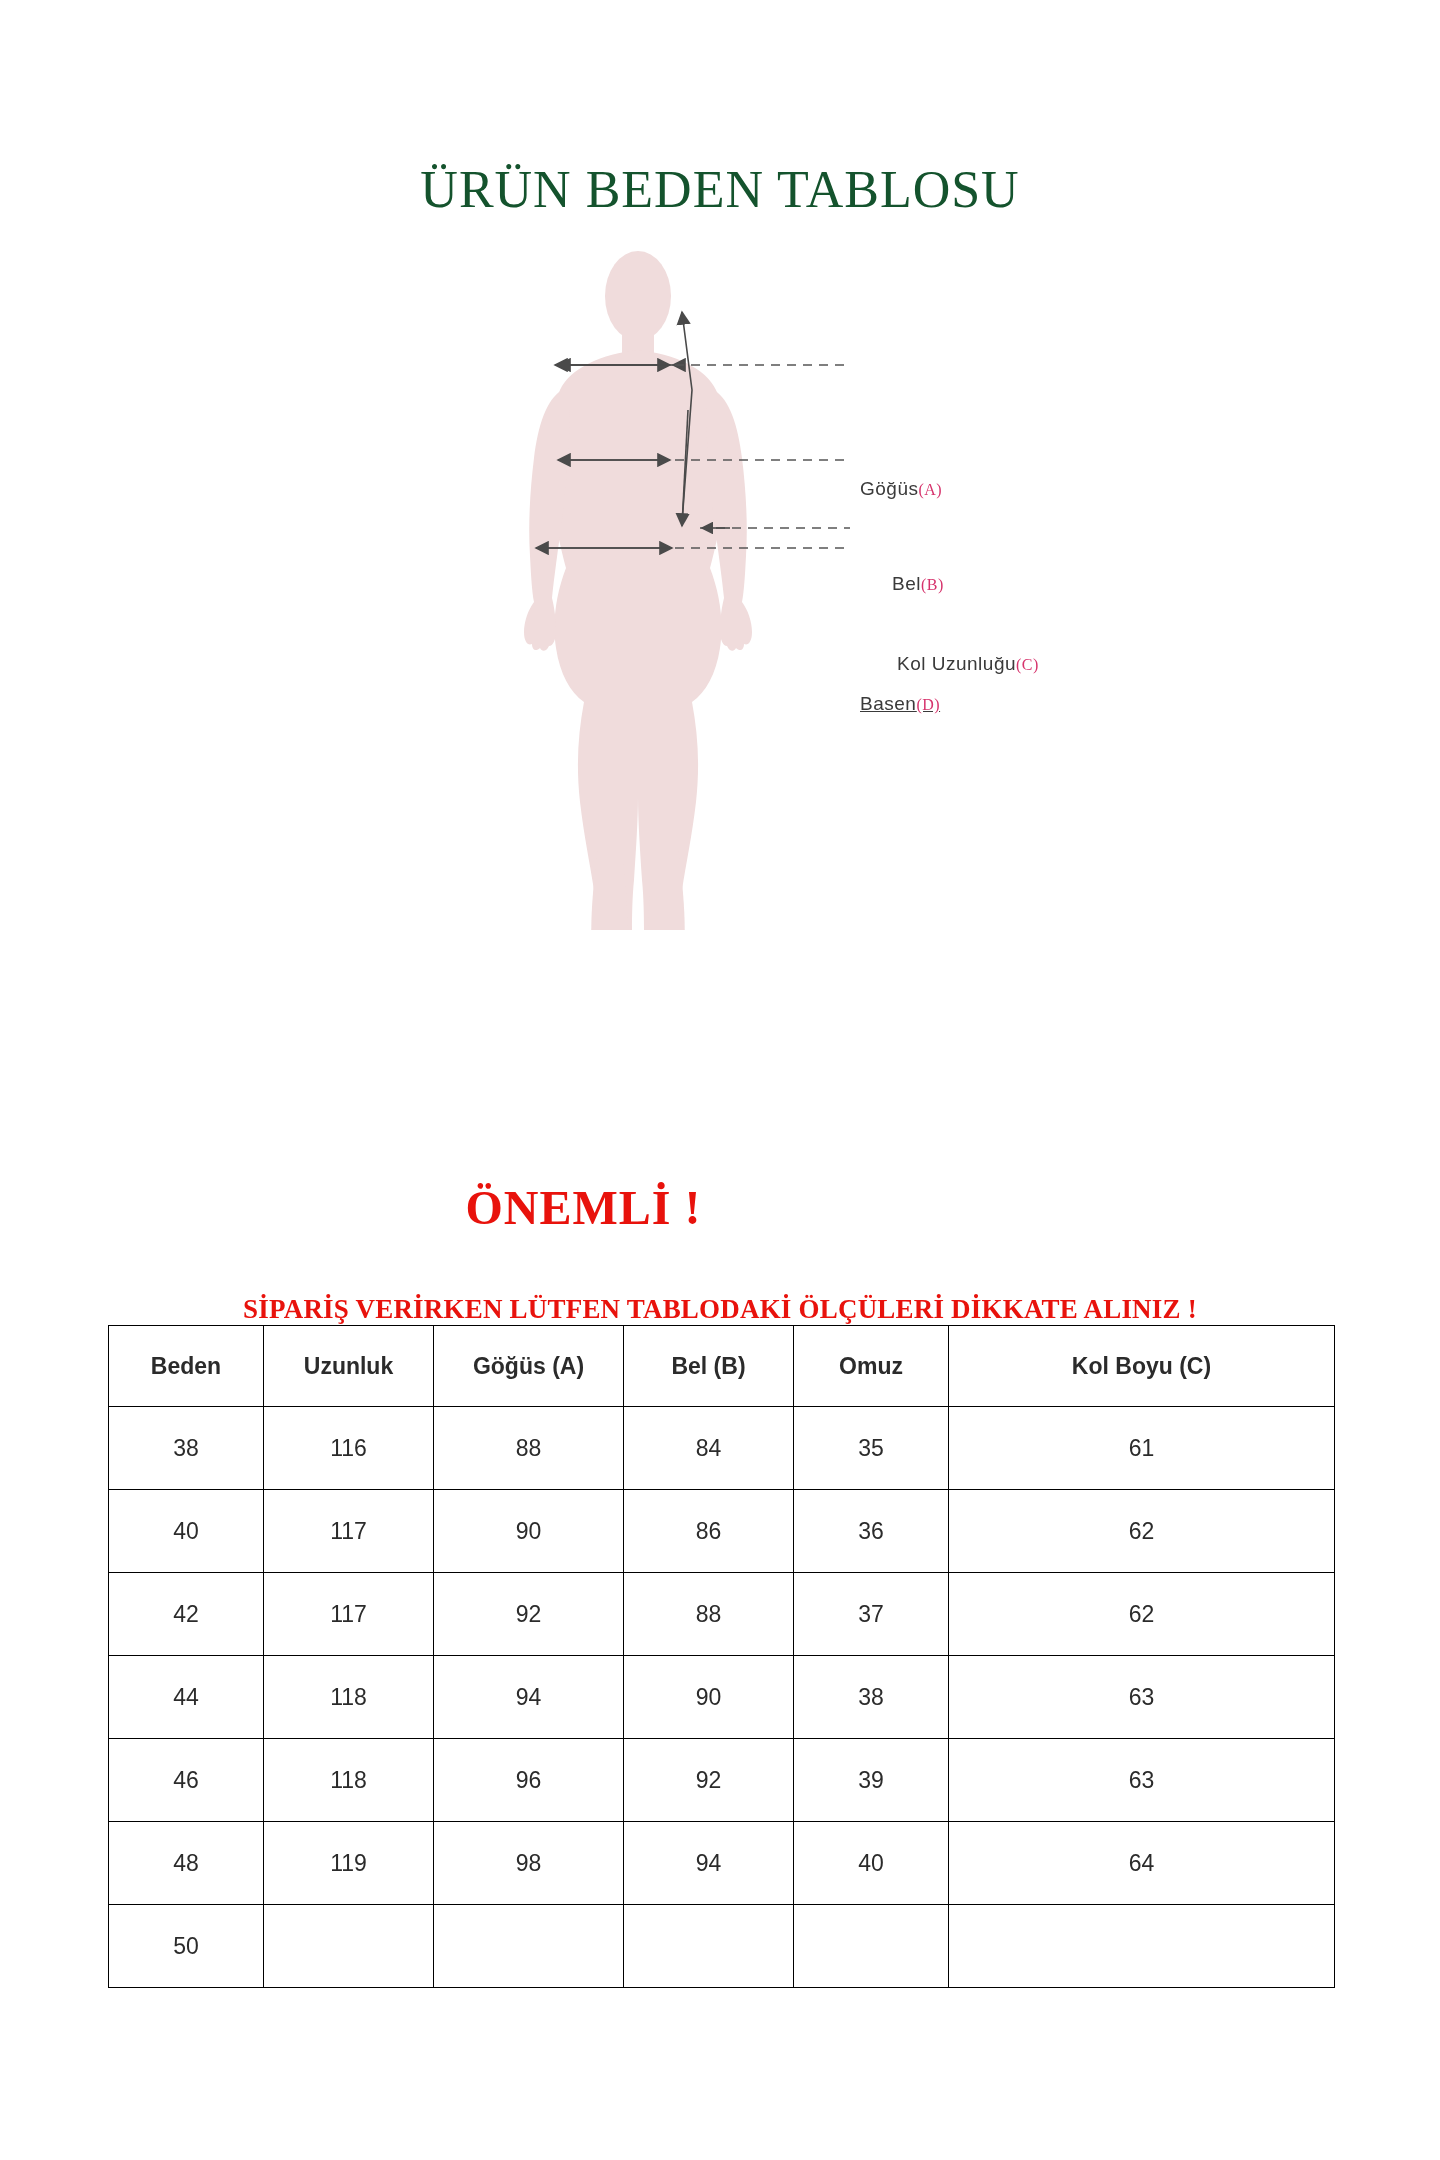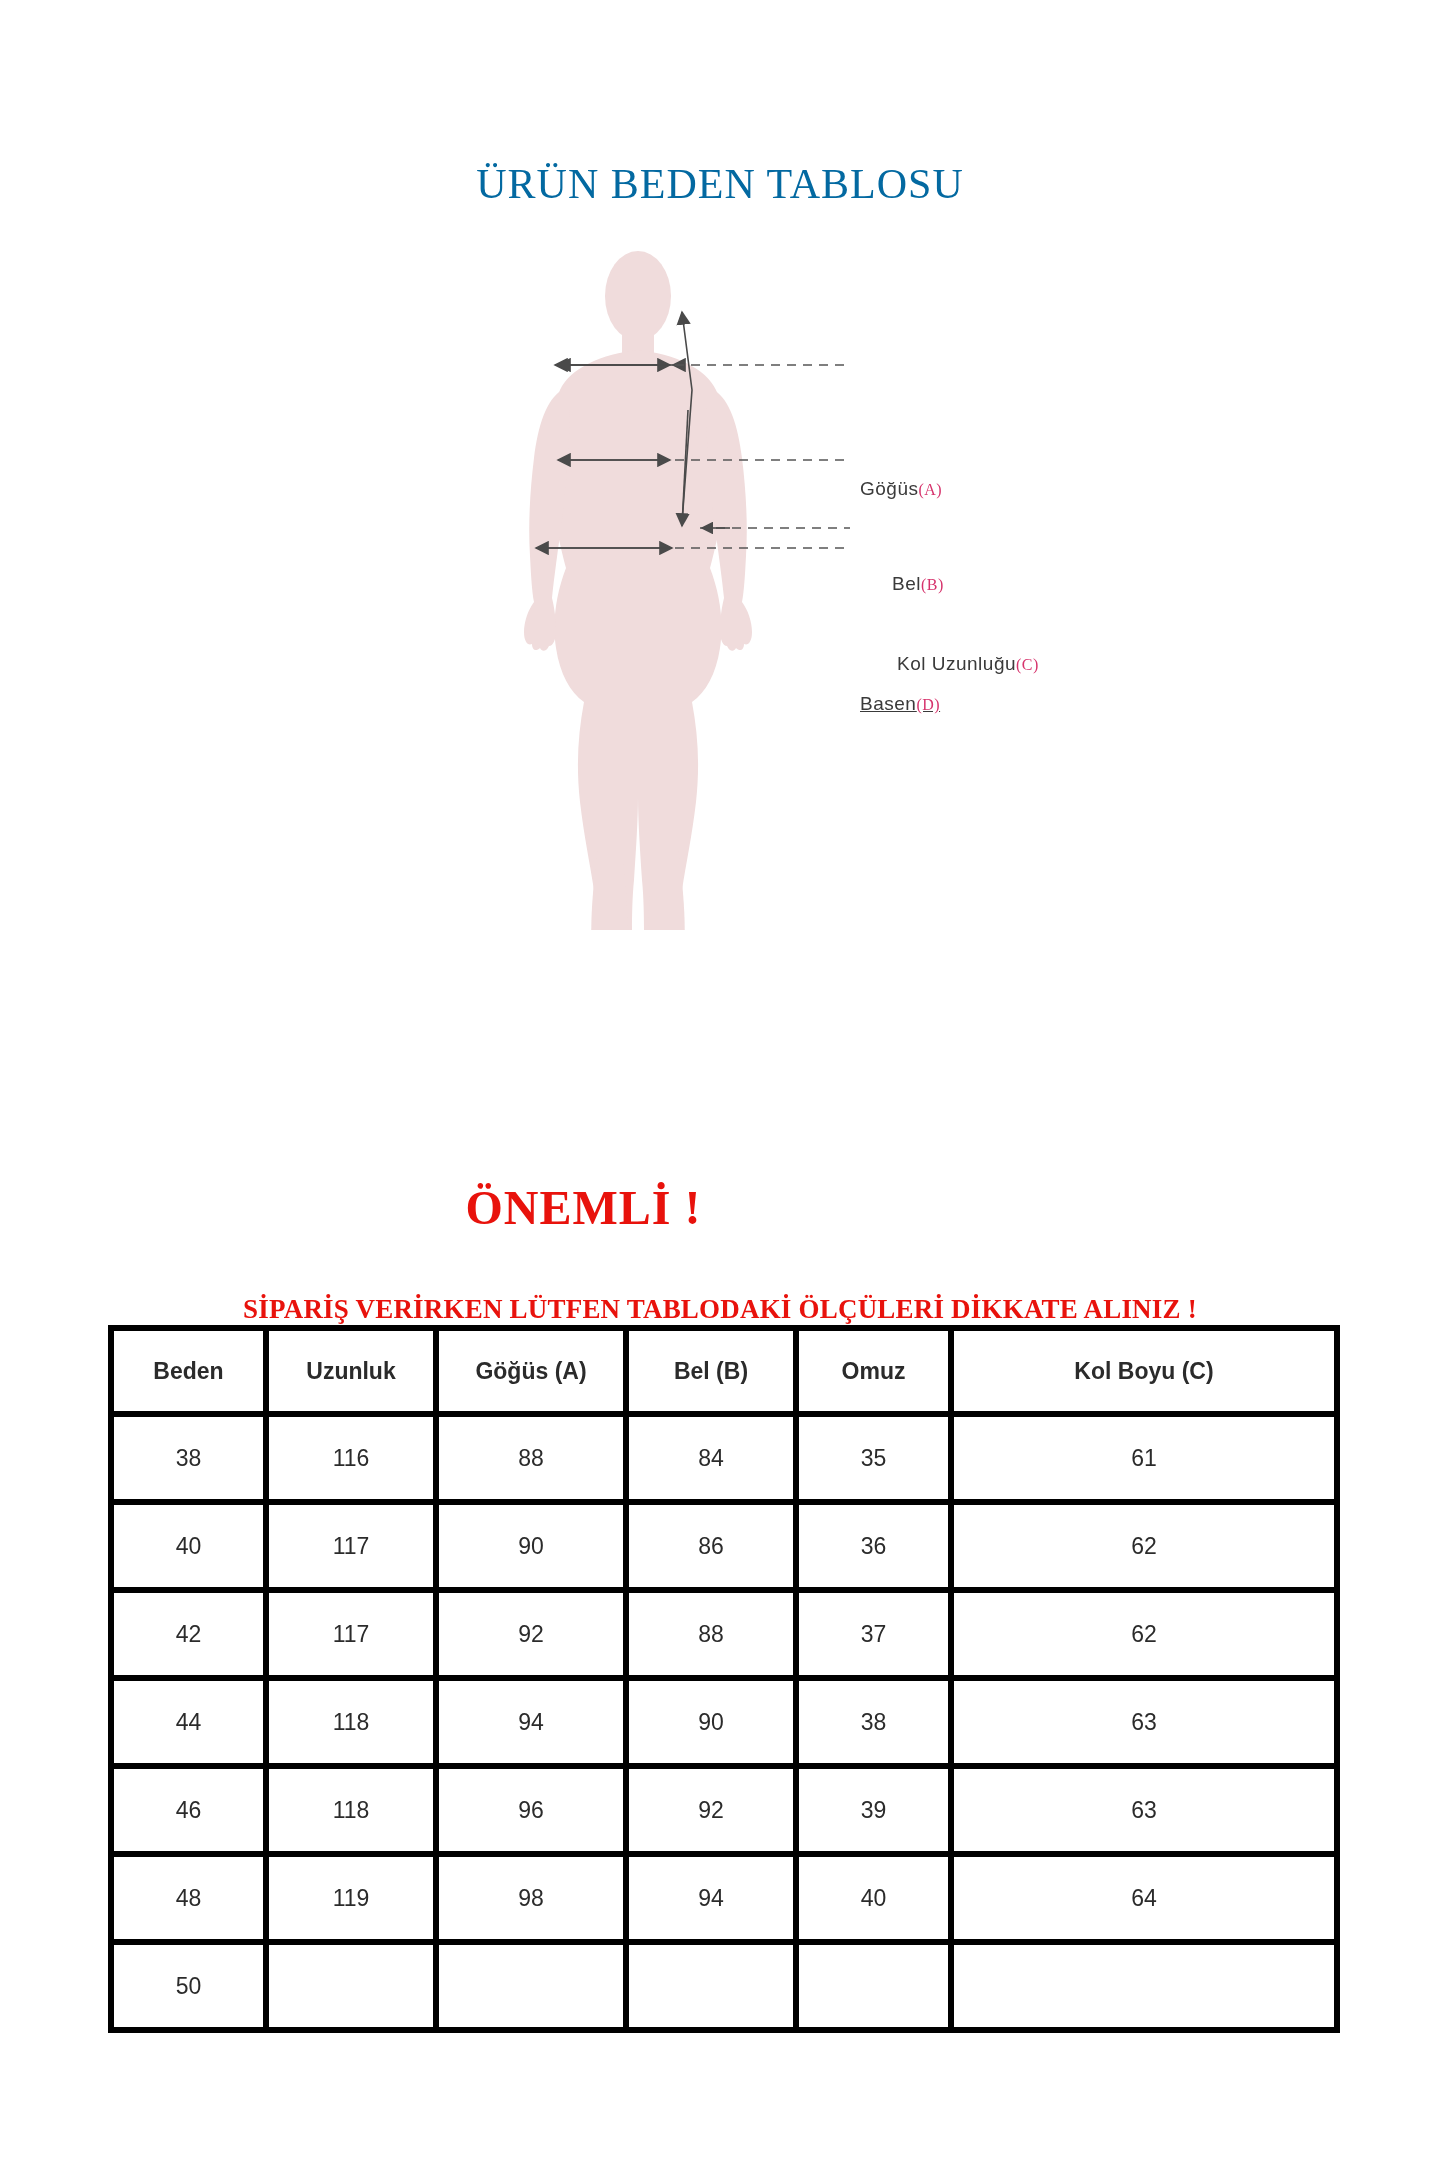--- a/index.html
+++ b/index.html
@@ -23,23 +23,23 @@
   }
 
   
   .doc-title {
     position: absolute;
     top: 160px;
     left: 0;
     width: 1440px;
     text-align: center;
     font-family: "Liberation Serif", serif;
-    font-size: 42px;
+    font-size: 52px;
     letter-spacing: 1px;
-    color: #0369a1;
+    color: #14532d;
     font-weight: 400;
   }
 
   
   .figure-area {
     position: absolute;
     top: 250px;
     left: 0;
     width: 1440px;
     height: 930px;
@@ -106,21 +106,21 @@
   .size-table {
     position: absolute;
     top: 1325px;
     left: 108px;
     width: 1226px;
     border-collapse: collapse;
     table-layout: fixed;
   }
   .size-table th,
   .size-table td {
-    border: 6px solid #000000;
+    border: 1px solid #000000;
     text-align: center;
     font-size: 23px;
     color: #2b2b2b;
     font-family: "Liberation Sans", sans-serif;
   }
   .size-table th {
     font-weight: bold;
     height: 78px;
     font-size: 23px;
   }

